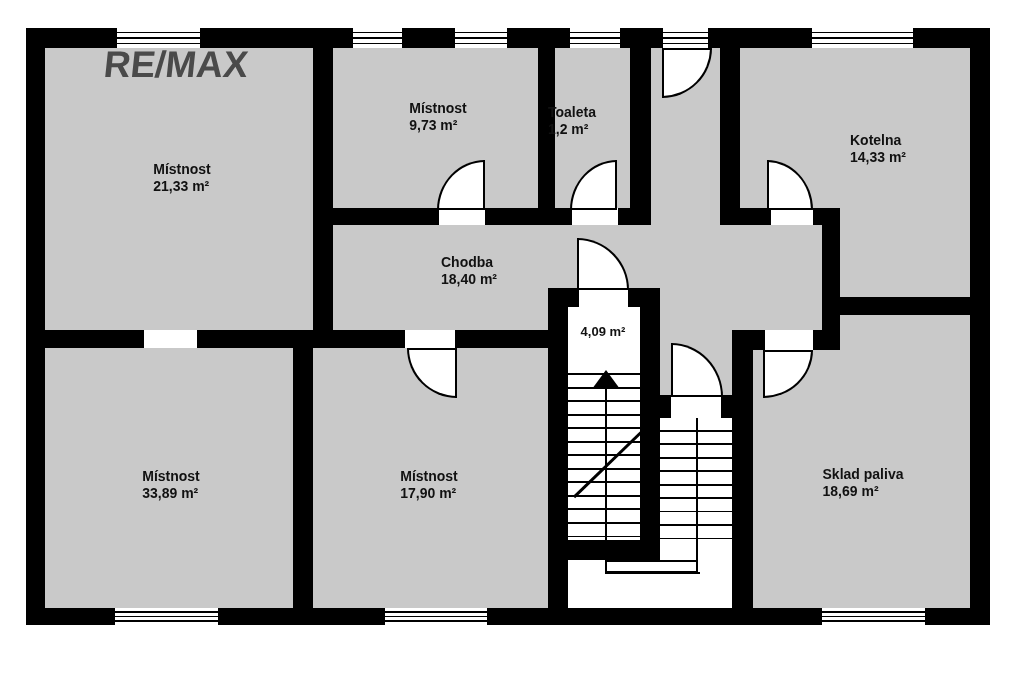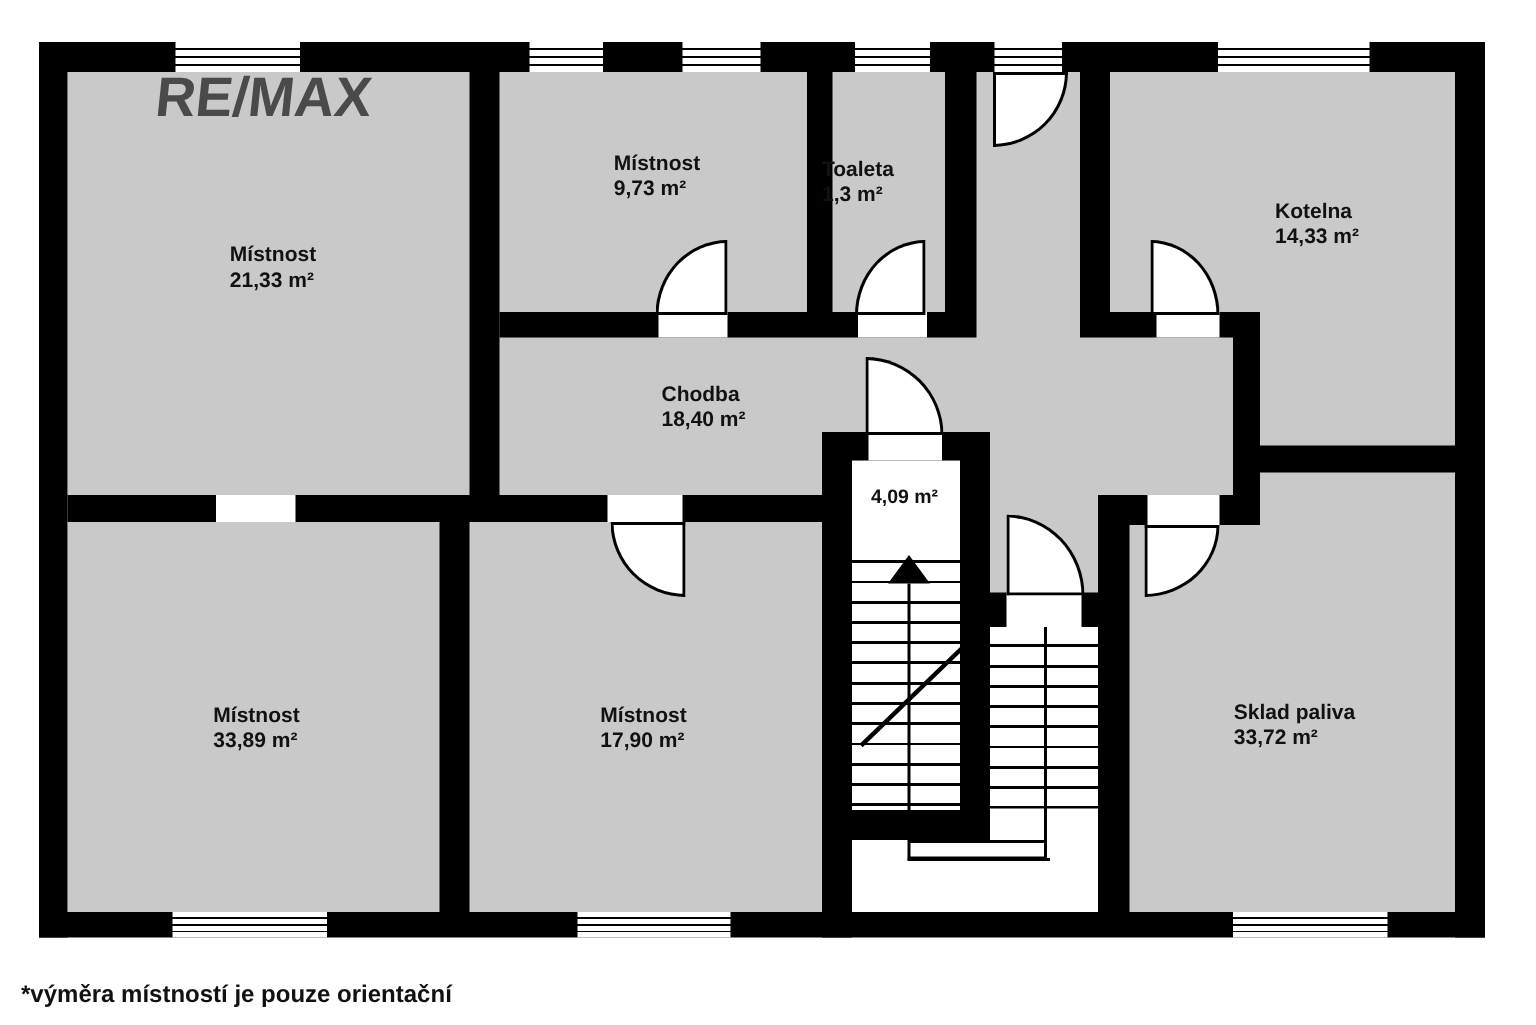--- a/index.html
+++ b/index.html
@@ -105,21 +105,21 @@
   <div class="label" style="left:182px;top:178px;">
     <div>Místnost</div>
     <div>21,33 m²</div>
   </div>
   <div class="label" style="left:438px;top:117px;">
     <div>Místnost</div>
     <div>9,73 m²</div>
   </div>
   <div class="label" style="left:572px;top:121px;">
     <div>Toaleta</div>
-    <div>1,3 m²</div>
+    <div>1,2 m²</div>
   </div>
   <div class="label" style="left:878px;top:149px;">
     <div>Kotelna</div>
     <div>14,33 m²</div>
   </div>
   <div class="label" style="left:469px;top:271px;">
     <div>Chodba</div>
     <div>18,40 m²</div>
   </div>
   <div class="label" style="left:603px;top:331px;font-size:13px;">
@@ -128,19 +128,18 @@
   <div class="label" style="left:171px;top:485px;">
     <div>Místnost</div>
     <div>33,89 m²</div>
   </div>
   <div class="label" style="left:429px;top:485px;">
     <div>Místnost</div>
     <div>17,90 m²</div>
   </div>
   <div class="label" style="left:863px;top:483px;">
     <div>Sklad paliva</div>
-    <div>33,72 m²</div>
+    <div>18,69 m²</div>
   </div>
 
   <div class="logo">RE/MAX</div>
-  <div class="footer">*výměra místností je pouze orientační</div>
 
 </div>
 
 </body></html>

